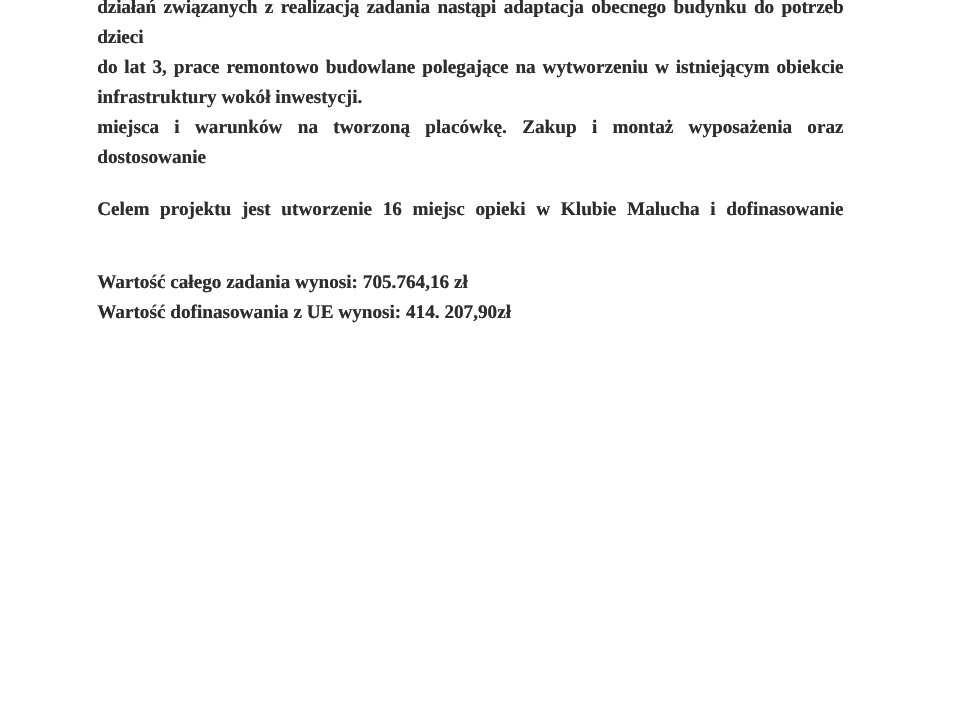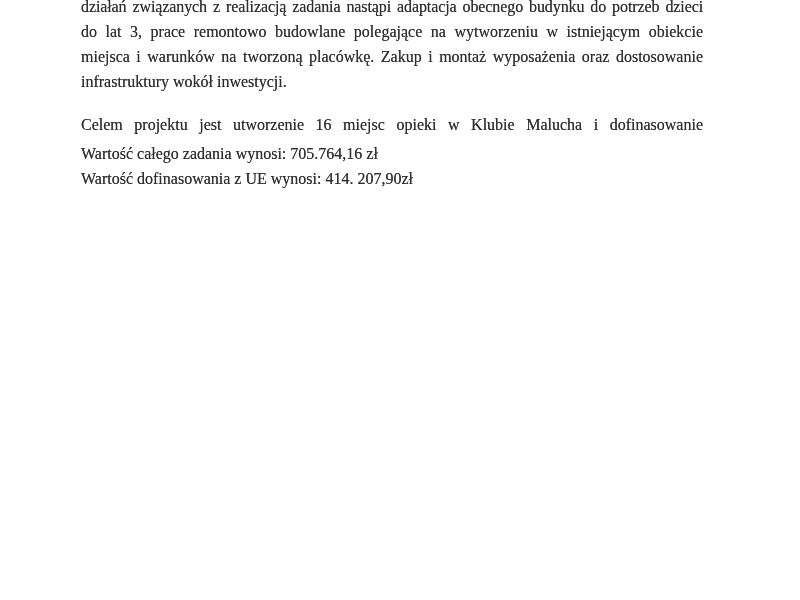--- a/index.html
+++ b/index.html
@@ -8,35 +8,36 @@
     width: 800px;
     height: 600px;
     overflow: hidden;
   }
   .page {
     position: relative;
     width: 800px;
     height: 600px;
     overflow: hidden;
     background: #ffffff;
+    font-weight: bold;
   }
   .content {
     position: absolute;
     left: 81px;
     top: -6px;
     width: 622px;
     font-family: "Liberation Serif", "DejaVu Serif", serif;
     font-size: 16px;
     line-height: 25px;
     color: #2e2e2e;
     text-shadow: 0 0 0.4px rgba(45,45,45,0.75);
   }
   .para { margin: 0; }
   .para-gap-large { margin-bottom: 18px; }
-  .para-gap-xlarge { margin-bottom: 4px; }
+  .para-gap-xlarge { margin-bottom: 36px; }
   .para-gap-small { }
   .line {
     text-align: left;
   }
   .line.j {
     text-align: justify;
     text-align-last: justify;
     text-justify: inter-word;
   }
   .line.tight {
@@ -45,22 +46,22 @@
 </style>
 </head>
 <body>
 
 <div class="page" style="background: rgb(255, 255, 255);">
   <div class="content" style="color: rgb(46, 46, 46);">
 
     <div class="para para-gap-large">
       <div class="line j tight">działań związanych z realizacją zadania nastąpi adaptacja obecnego budynku do potrzeb dzieci</div>
       <div class="line j">do lat 3, prace remontowo budowlane polegające na wytworzeniu w istniejącym obiekcie</div>
+      <div class="line">infrastruktury wokół inwestycji.</div>
       <div class="line j">miejsca i warunków na tworzoną placówkę. Zakup i montaż wyposażenia oraz dostosowanie</div>
-      <div class="line">infrastruktury wokół inwestycji.</div>
     </div>
 
     <div class="para para-gap-xlarge">
       <div class="line j">Celem projektu jest utworzenie 16 miejsc opieki w Klubie Malucha i dofinasowanie</div>
     </div>
 
     <div class="para para-gap-small">
       <div class="line">Wartość całego zadania wynosi: 705.764,16 zł</div>
     </div>
 

